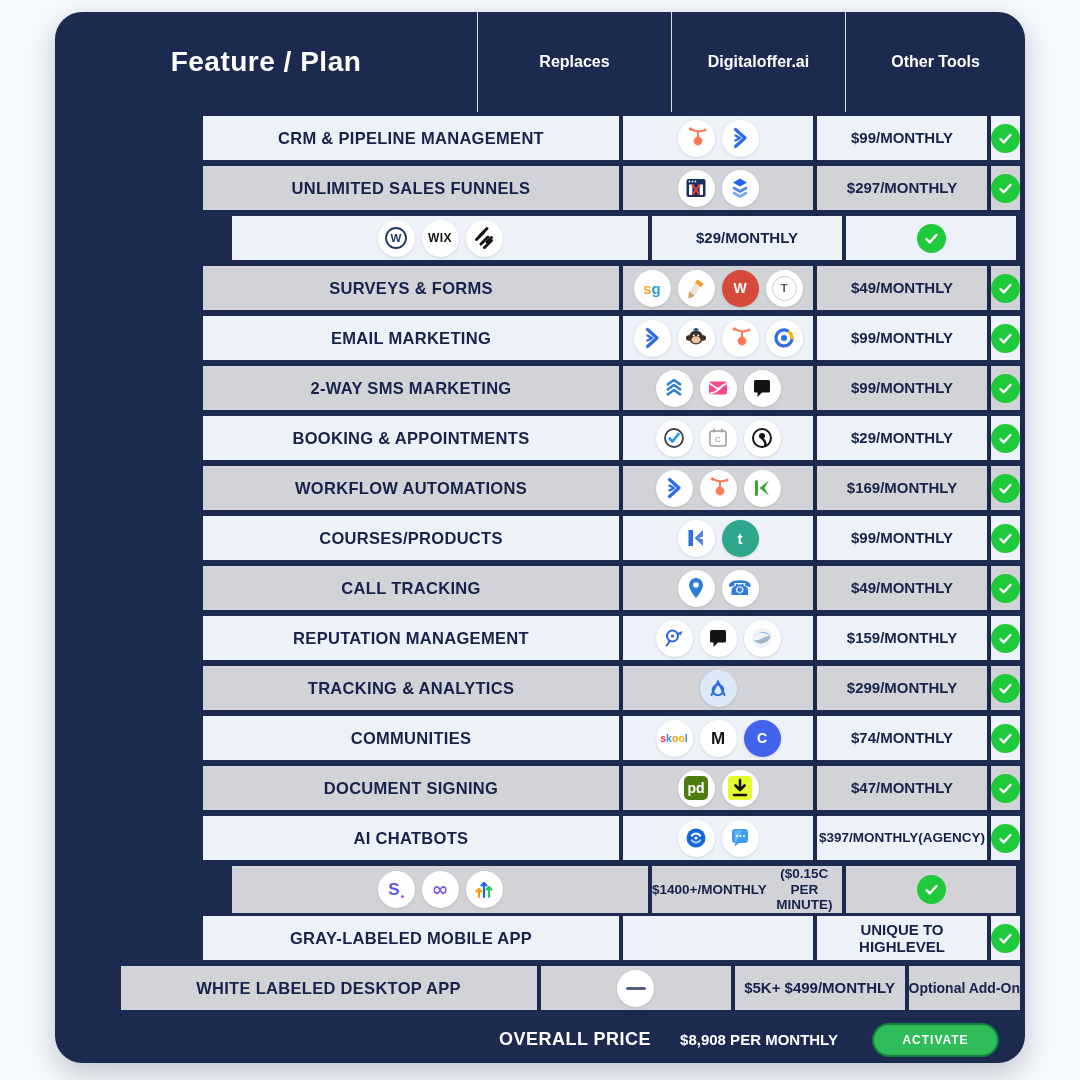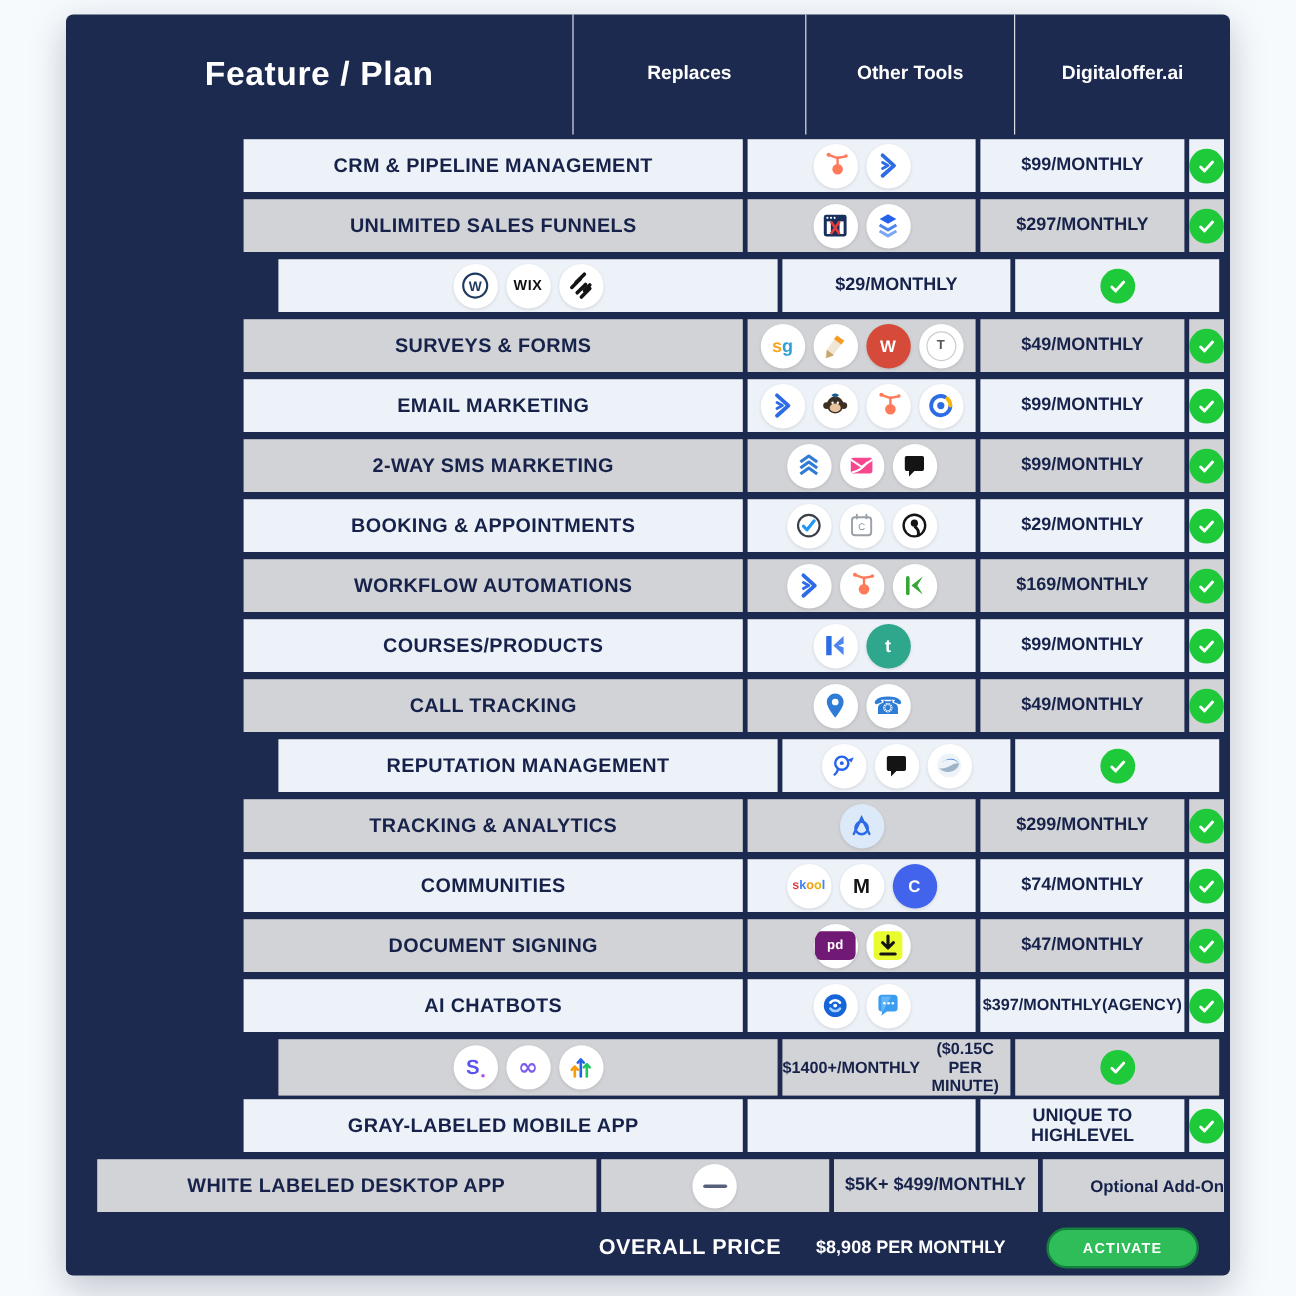--- a/index.html
+++ b/index.html
@@ -3,21 +3,21 @@
 <meta charset="utf-8">
 <style>
   html,body{margin:0;padding:0;}
   body{
     width:1080px;height:1080px;position:relative;overflow:hidden;
     background:#f7fafd;
     font-family:"Liberation Sans","DejaVu Sans",sans-serif;
   }
   .card{
     position:absolute;left:55px;top:12px;width:970px;height:1051px;
-    background:#1d2a50;border-radius:6px;
+    background:#1d2a50;border-radius:27px;
     box-shadow:0 10px 30px rgba(20,30,60,.25);
   }
   
   .hdr{
     display:grid;grid-template-columns:423px 194px 174px 1fr;
     height:100px;align-items:center;color:#fff;
   }
   .hdr .cell{height:100%;display:flex;align-items:center;justify-content:center;text-align:center;}
   .hdr .cell:not(:last-child){border-right:1.5px solid rgba(255,255,255,.85);}
   .hdr .big{font-size:28px;font-weight:800;letter-spacing:.5px;}
@@ -28,21 +28,21 @@
     display:grid;grid-template-columns:416px 190px 170px 1fr;gap:4px;height:44px;
   }
   .row .cell{
     display:flex;align-items:center;justify-content:center;text-align:center;
     background:#edf2f8;
   }
   .row.alt .cell{background:#d2d3d6;}
   .feat{font-size:16.5px;font-weight:800;color:#16224a;letter-spacing:.3px;}
   .price{font-size:15px;font-weight:800;color:#16224a;line-height:1.15;}
   .price.two{font-size:13.5px;}
-  .addon{font-size:14px;font-weight:800;color:#16224a;margin-left:40px;}
+  .addon{font-size:14px;font-weight:800;color:#16224a;}
   .iconcell{gap:7px;}
   .chip{
     width:37px;height:37px;border-radius:50%;background:#fff;flex:0 0 auto;
     display:flex;align-items:center;justify-content:center;overflow:hidden;
     box-shadow:0 1px 3px rgba(0,0,0,.12);
   }
   .chip svg{width:24px;height:24px;display:block;}
   .check{
     width:29px;height:29px;border-radius:50%;background:#1ec93a;
     display:flex;align-items:center;justify-content:center;
@@ -64,22 +64,22 @@
   .wordmark-bar{width:20px;height:3px;background:#1d2a50;border-radius:2px;opacity:.75;}
 </style>
 </head>
 <body>
 
 <div class="card">
 
   <div class="hdr">
     <div class="cell big">Feature / Plan</div>
     <div class="cell small">Replaces</div>
+    <div class="cell small">Digitaloffer.ai</div>
     <div class="cell small">Other Tools</div>
-    <div class="cell small">Digitaloffer.ai</div>
   </div>
 
   <div class="rows" id="rows">
       <div class="row">
         <div class="cell feat">CRM &amp; PIPELINE MANAGEMENT</div>
         <div class="cell iconcell">
           <span class="chip">
             <svg viewBox="0 0 24 24">
               <g fill="#ff7a59">
                 <circle cx="14" cy="15" r="4.4"></circle>
@@ -435,20 +435,23 @@
             </svg>
           </span>
           <span class="chip">
             <svg viewBox="0 0 24 24">
               <circle cx="12" cy="12" r="10" fill="#eef3f8"></circle>
               <path d="M3.5 14c6 2.5 12.5-6 17-3.5A10 10 0 0 1 3.5 14z" fill="#9fb4c8"></path>
               <path d="M20.5 10.5C16.5 4 8.5 6 5 10.5a10 10 0 0 1 15.5 0z" fill="#2e7cd6"></path>
             </svg>
           </span>
         </div>
+        <div class="cell price">
+          <div>$159/MONTHLY</div>
+        </div>
         <div class="cell">
           <span class="check">
             <svg viewBox="0 0 24 24" fill="none" stroke="#fff" stroke-width="3.4" stroke-linecap="round" stroke-linejoin="round">
               <path d="M5 13l4.5 4.5L19 7"></path>
             </svg>
           </span>
         </div>
       </div>
       <div class="row alt">
         <div class="cell feat">TRACKING &amp; ANALYTICS</div>
@@ -492,21 +495,21 @@
             <svg viewBox="0 0 24 24" fill="none" stroke="#fff" stroke-width="3.4" stroke-linecap="round" stroke-linejoin="round">
               <path d="M5 13l4.5 4.5L19 7"></path>
             </svg>
           </span>
         </div>
       </div>
       <div class="row alt">
         <div class="cell feat">DOCUMENT SIGNING</div>
         <div class="cell iconcell">
           <span class="chip">
-            <span style="background:#701a75;color:#fff;border-radius:5px;width:34px;height:24px;display:flex;align-items:center;justify-content:center;font-weight:700;font-size:11px">pd</span>
+            <span style="background:#4d7c0f;color:#fff;border-radius:5px;width:24px;height:24px;display:flex;align-items:center;justify-content:center;font-weight:700;font-size:14px">pd</span>
           </span>
           <span class="chip">
             <span style="background:#e8fb2e;border-radius:4px;width:24px;height:24px;display:flex;align-items:center;justify-content:center">
               <svg viewBox="0 0 24 24" width="16" height="16" stroke="#141414" stroke-width="2.6" fill="none" stroke-linecap="round" stroke-linejoin="round">
                 <path d="M12 4v9M7.5 9.5L12 14l4.5-4.5M6 19h12"></path>
               </svg>
             </span>
           </span>
         </div>
         <div class="cell price">

